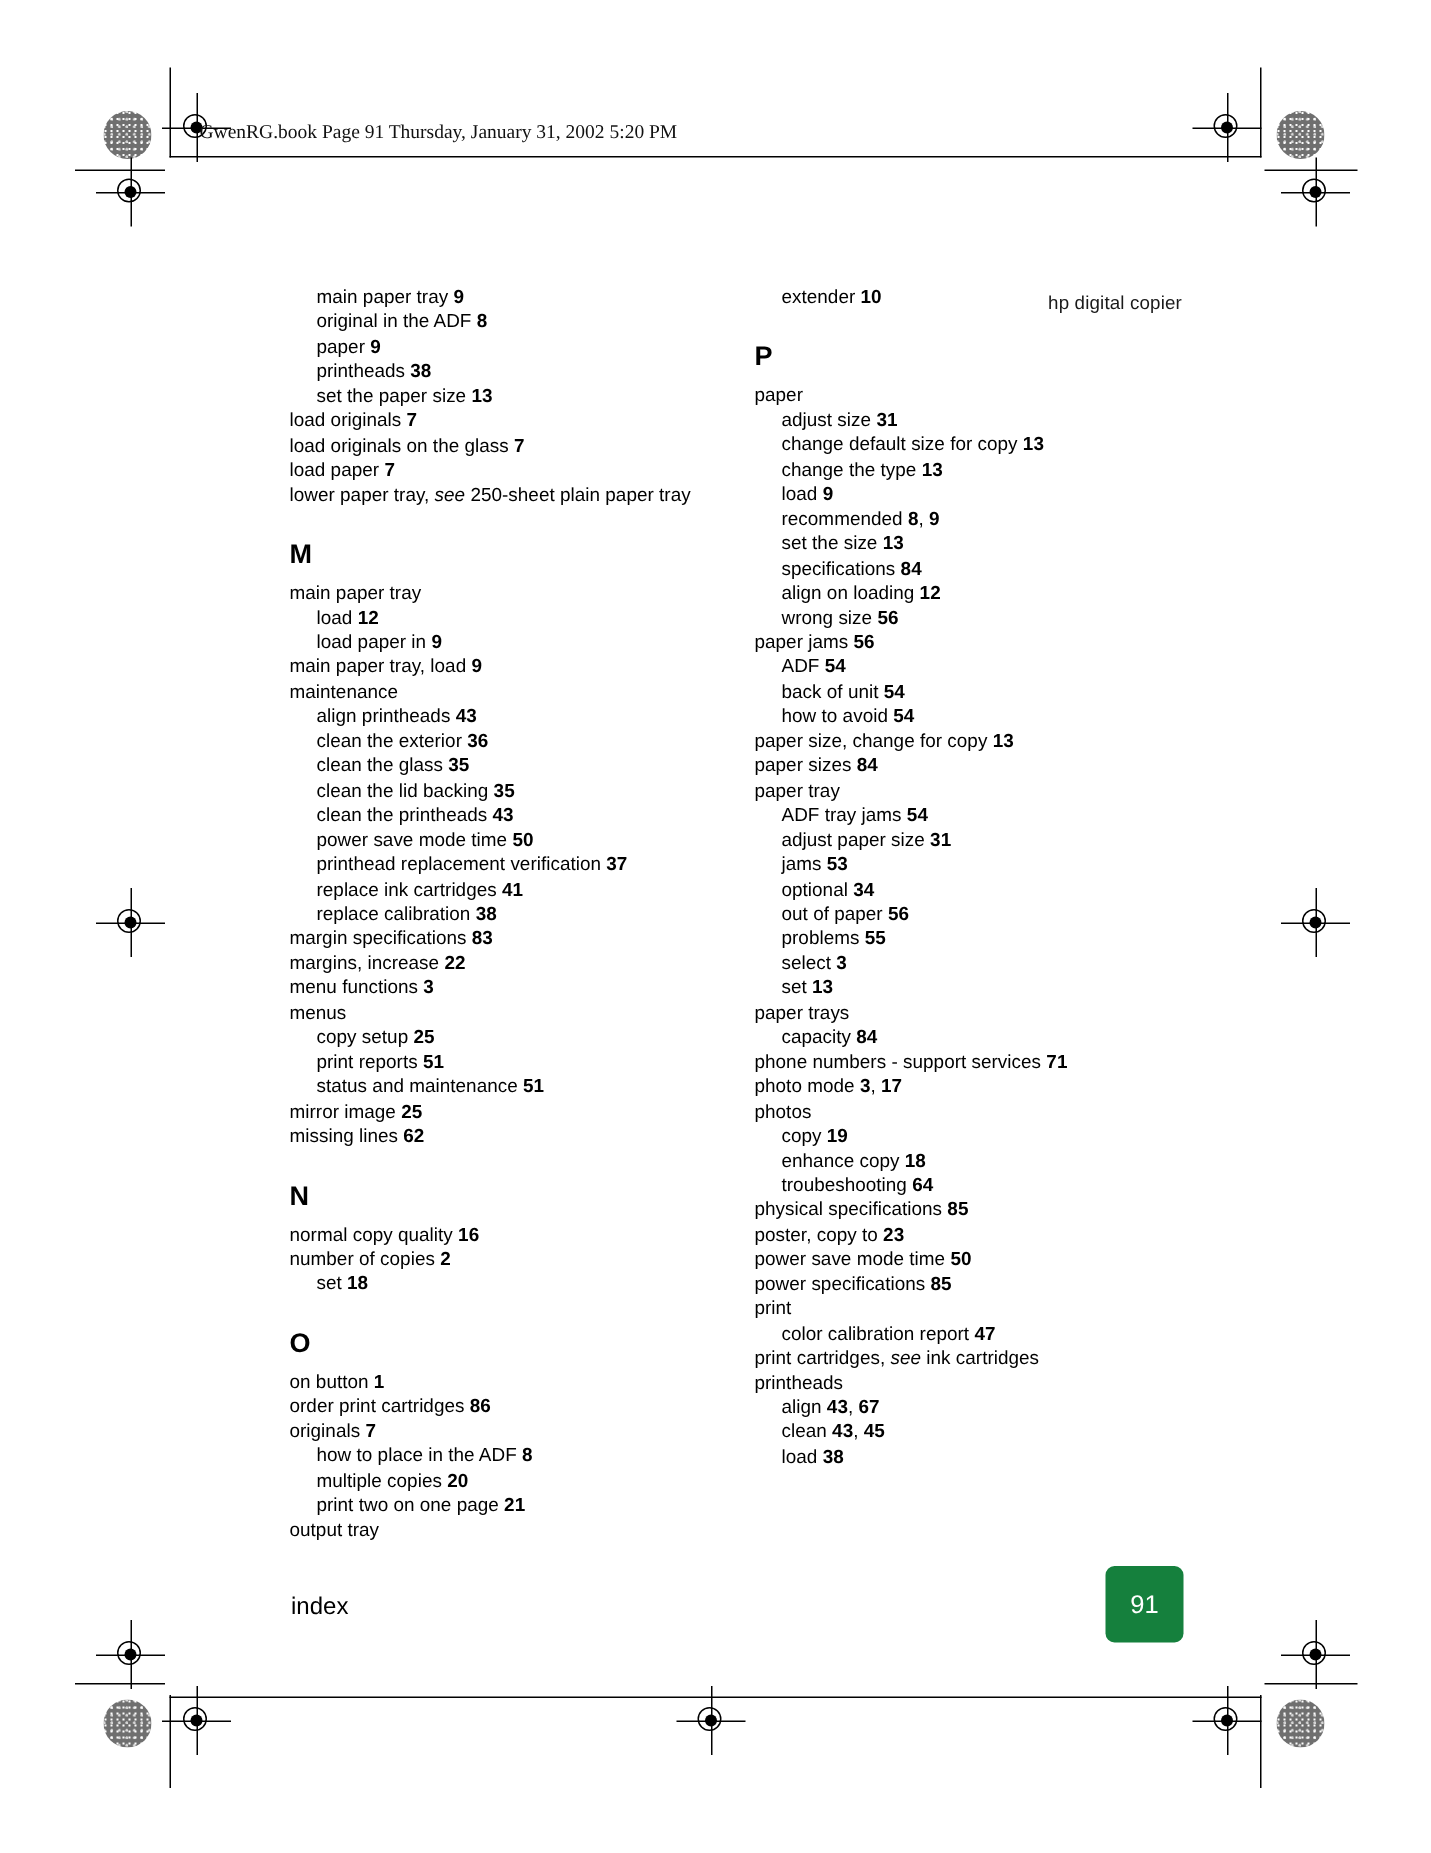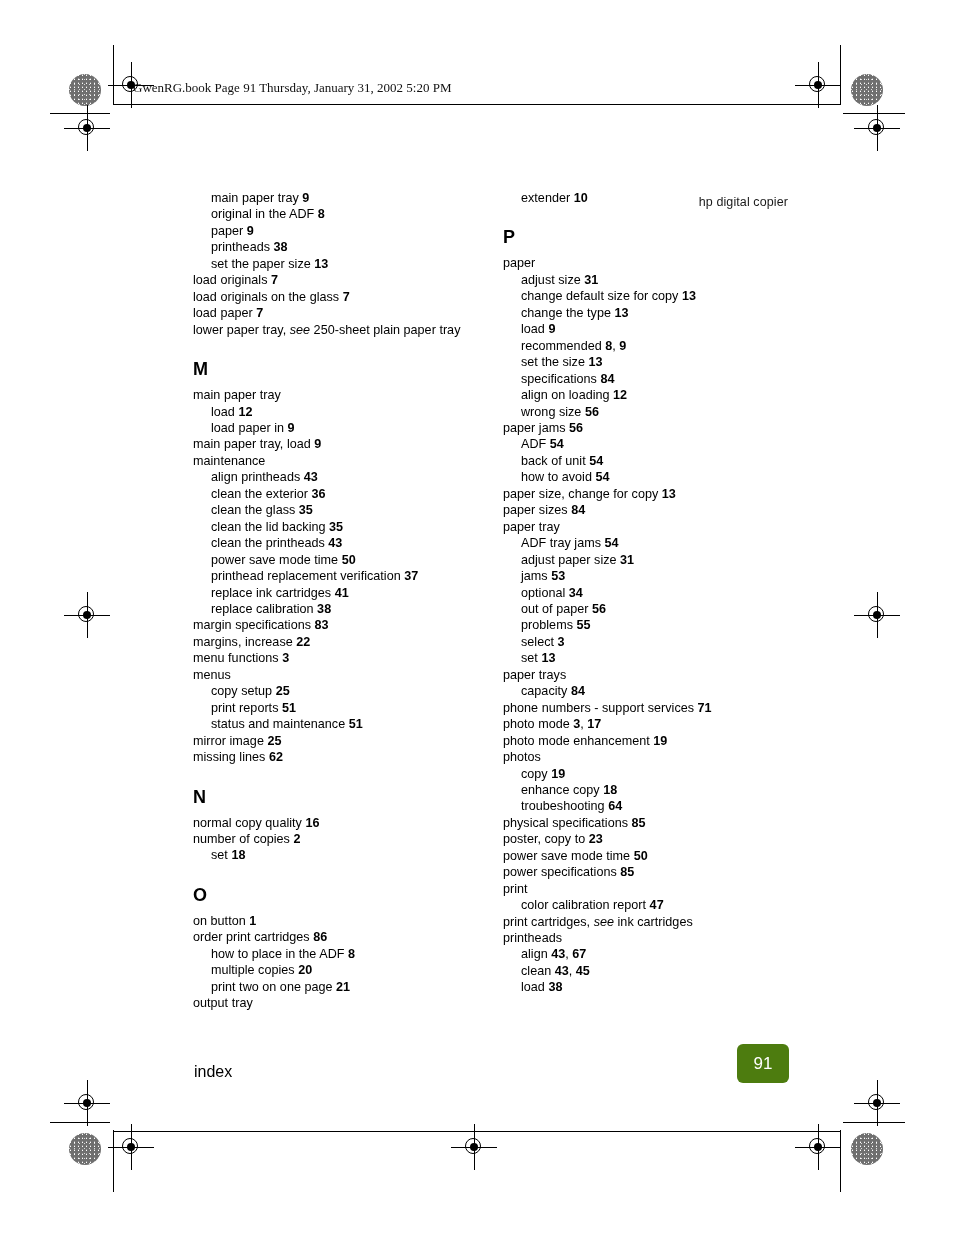--- a/index.html
+++ b/index.html
@@ -123,22 +123,22 @@
     left: 194px;
     top: 1063px;
     font-size: 16px;
     color: #000000;
   }
   .page-badge {
     position: absolute;
     left: 737px;
     top: 1044px;
     width: 52px;
-    height: 39px;
-    background: #4d7c0f;
+    height: 51px;
+    background: #15803d;
     border-radius: 6px;
     color: #ffffff;
     font-size: 17px;
     display: flex;
     align-items: center;
     justify-content: center;
   }
 </style>
 </head>
 <body>
@@ -270,20 +270,21 @@
         <div class="entry lvl2"><span>status and maintenance </span><b>51</b></div>
         <div class="entry lvl1"><span>mirror image </span><b>25</b></div>
         <div class="entry lvl1"><span>missing lines </span><b>62</b></div>
         <div class="letter-head">N</div>
         <div class="entry lvl1"><span>normal copy quality </span><b>16</b></div>
         <div class="entry lvl1"><span>number of copies </span><b>2</b></div>
         <div class="entry lvl2"><span>set </span><b>18</b></div>
         <div class="letter-head">O</div>
         <div class="entry lvl1"><span>on button </span><b>1</b></div>
         <div class="entry lvl1"><span>order print cartridges </span><b>86</b></div>
+        <div class="entry lvl1"><span>originals </span><b>7</b></div>
         <div class="entry lvl2"><span>how to place in the ADF </span><b>8</b></div>
         <div class="entry lvl2"><span>multiple copies </span><b>20</b></div>
         <div class="entry lvl2"><span>print two on one page </span><b>21</b></div>
         <div class="entry lvl1"><span>output tray</span></div>
       </div>
     <div class="col col-right" id="col-right">
         <div class="entry lvl2"><span>extender </span><b>10</b></div>
         <div class="letter-head">P</div>
         <div class="entry lvl1"><span>paper</span></div>
         <div class="entry lvl2"><span>adjust size </span><b>31</b></div>
@@ -307,21 +308,20 @@
         <div class="entry lvl2"><span>jams </span><b>53</b></div>
         <div class="entry lvl2"><span>optional </span><b>34</b></div>
         <div class="entry lvl2"><span>out of paper </span><b>56</b></div>
         <div class="entry lvl2"><span>problems </span><b>55</b></div>
         <div class="entry lvl2"><span>select </span><b>3</b></div>
         <div class="entry lvl2"><span>set </span><b>13</b></div>
         <div class="entry lvl1"><span>paper trays</span></div>
         <div class="entry lvl2"><span>capacity </span><b>84</b></div>
         <div class="entry lvl1"><span>phone numbers - support services </span><b>71</b></div>
         <div class="entry lvl1"><span>photo mode </span><b>3</b><span>, </span><b>17</b></div>
-        <div class="entry lvl1"><span>photo mode enhancement </span><b>19</b></div>
         <div class="entry lvl1"><span>photos</span></div>
         <div class="entry lvl2"><span>copy </span><b>19</b></div>
         <div class="entry lvl2"><span>enhance copy </span><b>18</b></div>
         <div class="entry lvl2"><span>troubeshooting </span><b>64</b></div>
         <div class="entry lvl1"><span>physical specifications </span><b>85</b></div>
         <div class="entry lvl1"><span>poster, copy to </span><b>23</b></div>
         <div class="entry lvl1"><span>power save mode time </span><b>50</b></div>
         <div class="entry lvl1"><span>power specifications </span><b>85</b></div>
         <div class="entry lvl1"><span>print</span></div>
         <div class="entry lvl2"><span>color calibration report </span><b>47</b></div>

